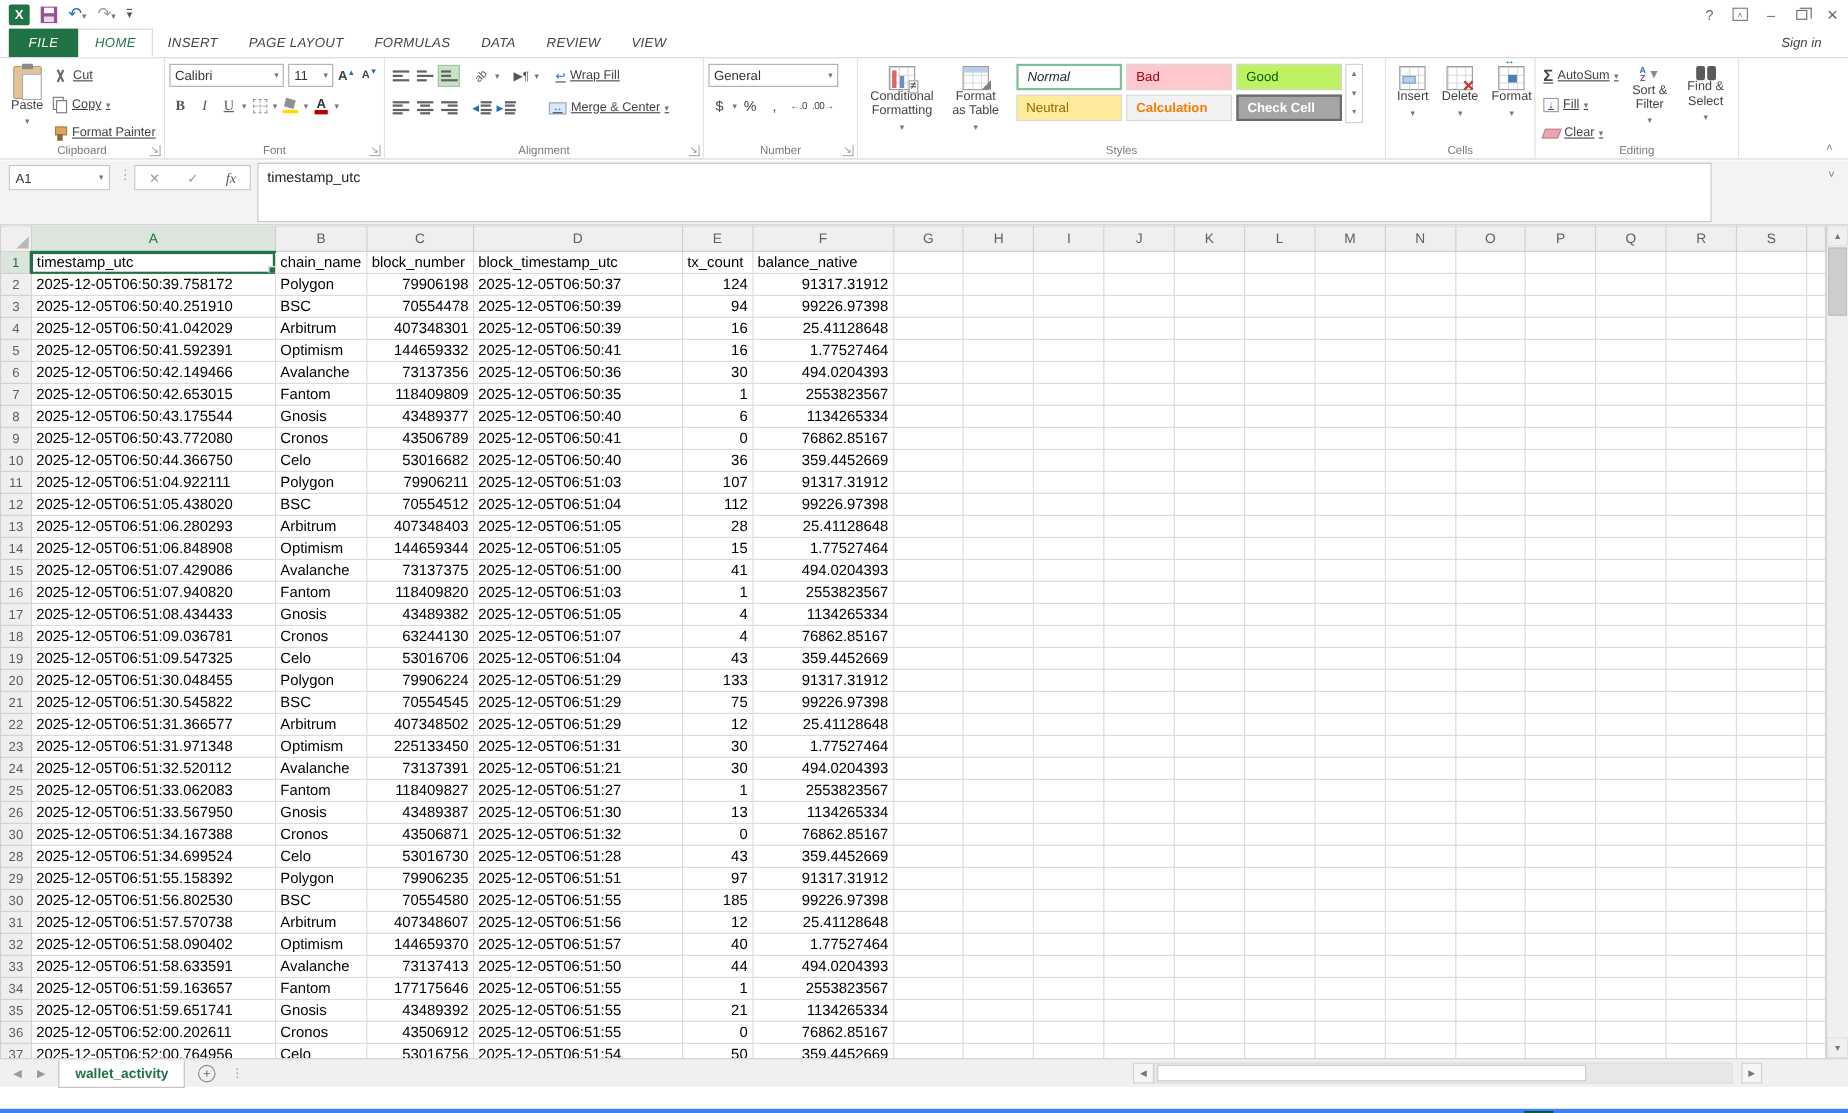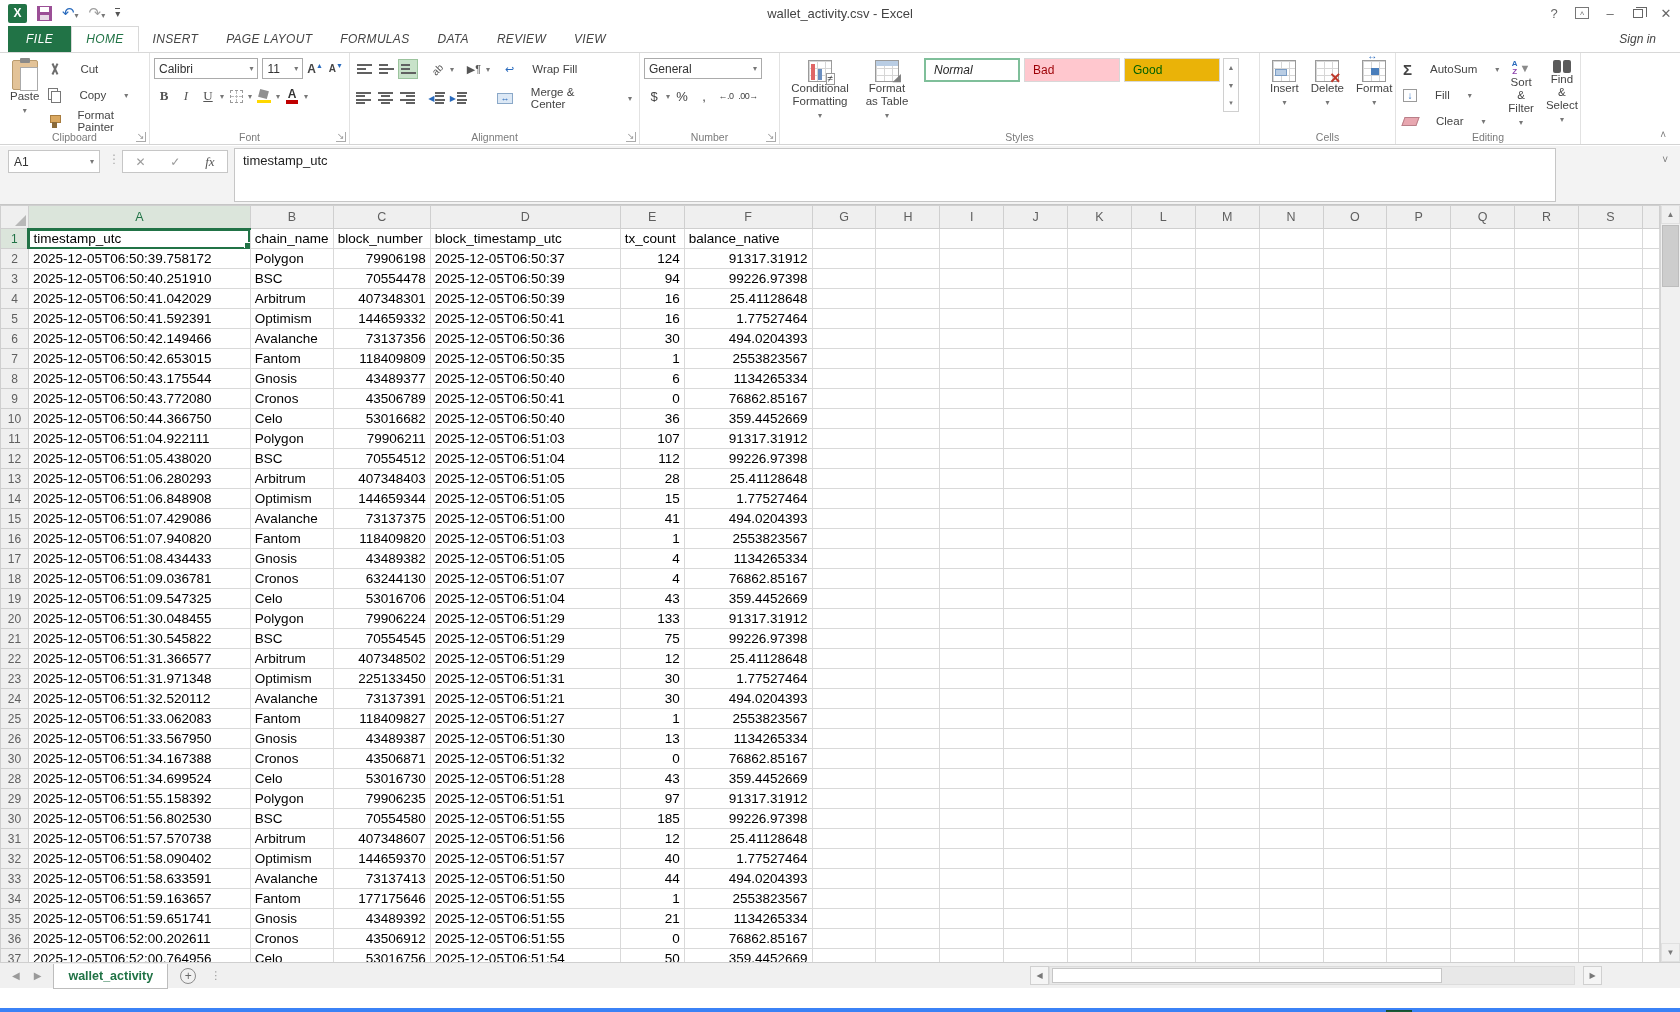--- a/index.html
+++ b/index.html
@@ -33,21 +33,21 @@
 
   
   .ribbon { position:absolute; top:52px; left:0; width:1680px; height:93px; background:#fff; border-bottom:1px solid #d4d4d4; border-top:1px solid #d8d8d8; display:flex; }
   .grp { position:relative; height:100%; border-right:1px solid #e2e2e2; padding:3px 4px 16px 4px; display:flex; align-items:flex-start; }
   .grplabel { position:absolute; bottom:1px; left:0; right:0; text-align:center; font-size:10.5px; color:#7b7b7b; }
   .launcher { position:absolute; bottom:2px; right:3px; font-size:9px; color:#999; width:10px; height:10px; border-right:1px solid #aaa; border-bottom:1px solid #aaa; line-height:9px; text-align:center; }
   .bigbtn { display:flex; flex-direction:column; align-items:center; justify-content:flex-start; padding:4px 6px; font-size:11.5px; color:#444; text-align:center; line-height:13px; }
   .bigbtn .dd { font-size:8px; color:#777; margin-top:1px; }
   .rcol { display:flex; flex-direction:column; justify-content:flex-start; gap:4px; padding-top:2px; }
   .rrow { display:flex; align-items:center; gap:2px; }
-  .sbtn { display:flex; align-items:center; gap:18px; font-size:11.5px; color:#444; padding:1px 3px; height:22px; }
+  .sbtn { display:flex; align-items:center; gap:4px; font-size:11.5px; color:#444; padding:1px 3px; height:22px;text-decoration:underline; }
   .sq { display:flex; align-items:center; justify-content:center; width:20px; height:20px; font-size:13px; color:#555; }
   .sq.sel, .sel-bg { background:#c8e2c9; border:1px solid #9cc49e; }
   .combo { border:1px solid #ababab; background:#fff; font-size:12px; color:#333; display:flex; align-items:center; justify-content:space-between; padding:1px 4px; height:21px; }
   .dd { font-size:8px; color:#777; }
   .clip-ic { width:26px; height:30px; background:#e3c398; border:1px solid #b99b6e; border-radius:2px; position:relative; }
   .clip-ic::before { content:""; position:absolute; top:-3px; left:7px; width:10px; height:5px; background:#8a8a8a; border-radius:1px; }
   .clip-ic::after { content:""; position:absolute; top:6px; left:7px; width:16px; height:22px; background:#fff; border:1px solid #aaa; }
   .cut-ic { position:relative; width:14px; height:14px; }
   .cut-ic::before, .cut-ic::after { content:""; position:absolute; top:1px; left:6px; width:1.5px; height:12px; background:#6c6c6c; }
   .cut-ic::before { transform:rotate(25deg); } .cut-ic::after { transform:rotate(-25deg); }
@@ -169,21 +169,20 @@
   .zoomctl { display:flex; align-items:center; gap:6px; }
   .zoomctl .pm { font-size:14px; line-height:14px; }
   .ztrack { width:110px; height:2px; background:rgba(255,255,255,.85); position:relative; }
   .zthumb { position:absolute; left:51px; top:-6px; width:7px; height:14px; background:#fff; border:1px solid #d0d0d0; }
   .zoom-pct { font-size:12px; width:38px; text-align:right; }
 </style>
 </head>
 <body>
 
 <div class="titlebar">
-  <div class="title-text">wallet_activity.csv - Excel</div>
   <div class="qat">
     <span class="xl-logo">X</span>
     <span class="save-ic"></span>
     <span><span class="undo-ic">↶</span><span class="mini-dd">▾</span></span>
     <span><span class="redo-ic">↷</span><span class="mini-dd">▾</span></span>
     <span class="qat-more">▾</span>
   </div>
   <div class="win-controls">
     <span class="win-btn">?</span>
     <span class="win-btn">
@@ -354,21 +353,26 @@
     </div>
     <div class="bigbtn" style="width:62px">
       <span class="minigrid fat-ic"></span>
       <span>Format as Table</span>
       <span class="dd">▾</span>
     </div>
     <div class="styles-gallery">
       <div class="stylerow">
         <div class="stylecell selected" style="background: rgb(255, 255, 255); color: rgb(38, 38, 38); font-style: italic;">Normal</div>
         <div class="stylecell" style="background: rgb(255, 199, 206); color: rgb(156, 0, 6);">Bad</div>
-        <div class="stylecell" style="background: #eab308; color: rgb(0, 97, 0);">Good</div>
+        <div class="stylecell" style="background: #bef264; color: rgb(0, 97, 0);">Good</div>
+      </div>
+      <div class="stylerow">
+        <div class="stylecell" style="background: rgb(255, 235, 156); color: rgb(156, 101, 0);">Neutral</div>
+        <div class="stylecell" style="background: rgb(242, 242, 242); color: rgb(250, 125, 0); font-weight: bold;">Calculation</div>
+        <div class="stylecell" style="border: 2px solid rgb(106, 106, 106); background: rgb(165, 165, 165); color: rgb(255, 255, 255); font-weight: bold;">Check Cell</div>
       </div>
     </div>
     <div class="gal-scroll">
       <span>▲</span>
       <span>▼</span>
       <span>▾</span>
     </div>
     <div class="grplabel">Styles</div>
   </div>
 

